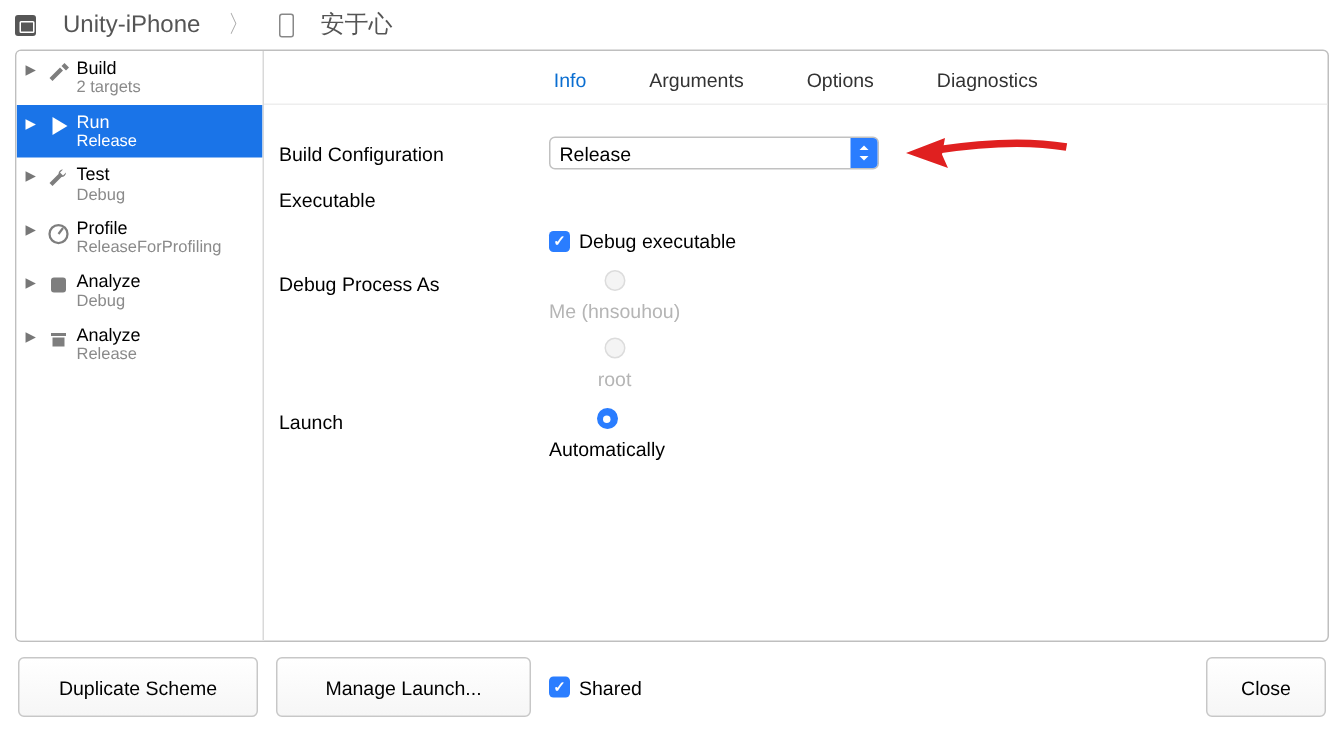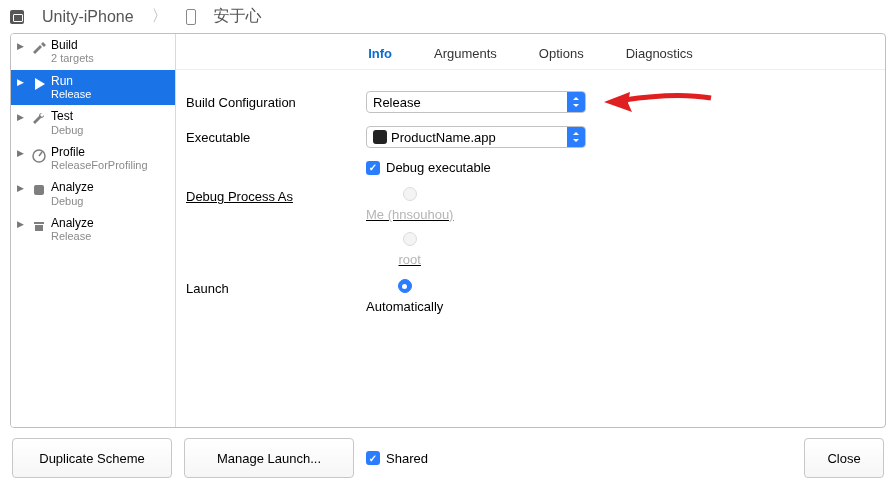--- a/index.html
+++ b/index.html
@@ -122,21 +122,20 @@
       padding: 12px 0 8px;
       border-bottom: 1px solid #eee;
     }
     .tab {
       font-size: 13px;
       color: #333;
       cursor: default;
     }
     .tab.active {
       color: #0a6ed1;
-      font-weight: bold;
     }
     .form {
       padding: 20px 30px 20px 10px;
     }
     .row {
       display: flex;
       align-items: center;
       margin-bottom: 12px;
     }
     .row .label {
@@ -410,40 +409,33 @@
             <svg width="120" height="30" viewBox="0 0 120 30">
               <path d="M115 10 Q80 4 28 12" stroke="#e02020" stroke-width="5" fill="none"></path>
               <path d="M8 14 L34 4 L32 15 L36 24 Z" fill="#e02020"></path>
             </svg>
           </span>
         </div>
       </div>
 
       <div class="row">
         <div class="label">Executable</div>
-        <div class="field">
-          <div class="select" style="width:220px;">
-            <span class="app-icon"></span>
-            <span>ProductName.app</span>
-            <span class="caret"></span>
-          </div>
-        </div>
       </div>
 
       <div class="row">
         <div class="label"></div>
         <div class="field">
           <label class="checkbox">
             <span class="box">✓</span>
             <span>Debug executable</span>
           </label>
         </div>
       </div>
 
-      <div class="row" style="align-items:flex-start;text-decoration:underline;">
+      <div class="row" style="align-items:flex-start;">
         <div class="label" style="padding-top:2px;">Debug Process As</div>
         <div class="field radio-group">
           <label class="radio disabled">
             <span class="circle"></span>
             <span>Me (hnsouhou)</span>
           </label>
           <label class="radio disabled">
             <span class="circle"></span>
             <span>root</span>
           </label>

